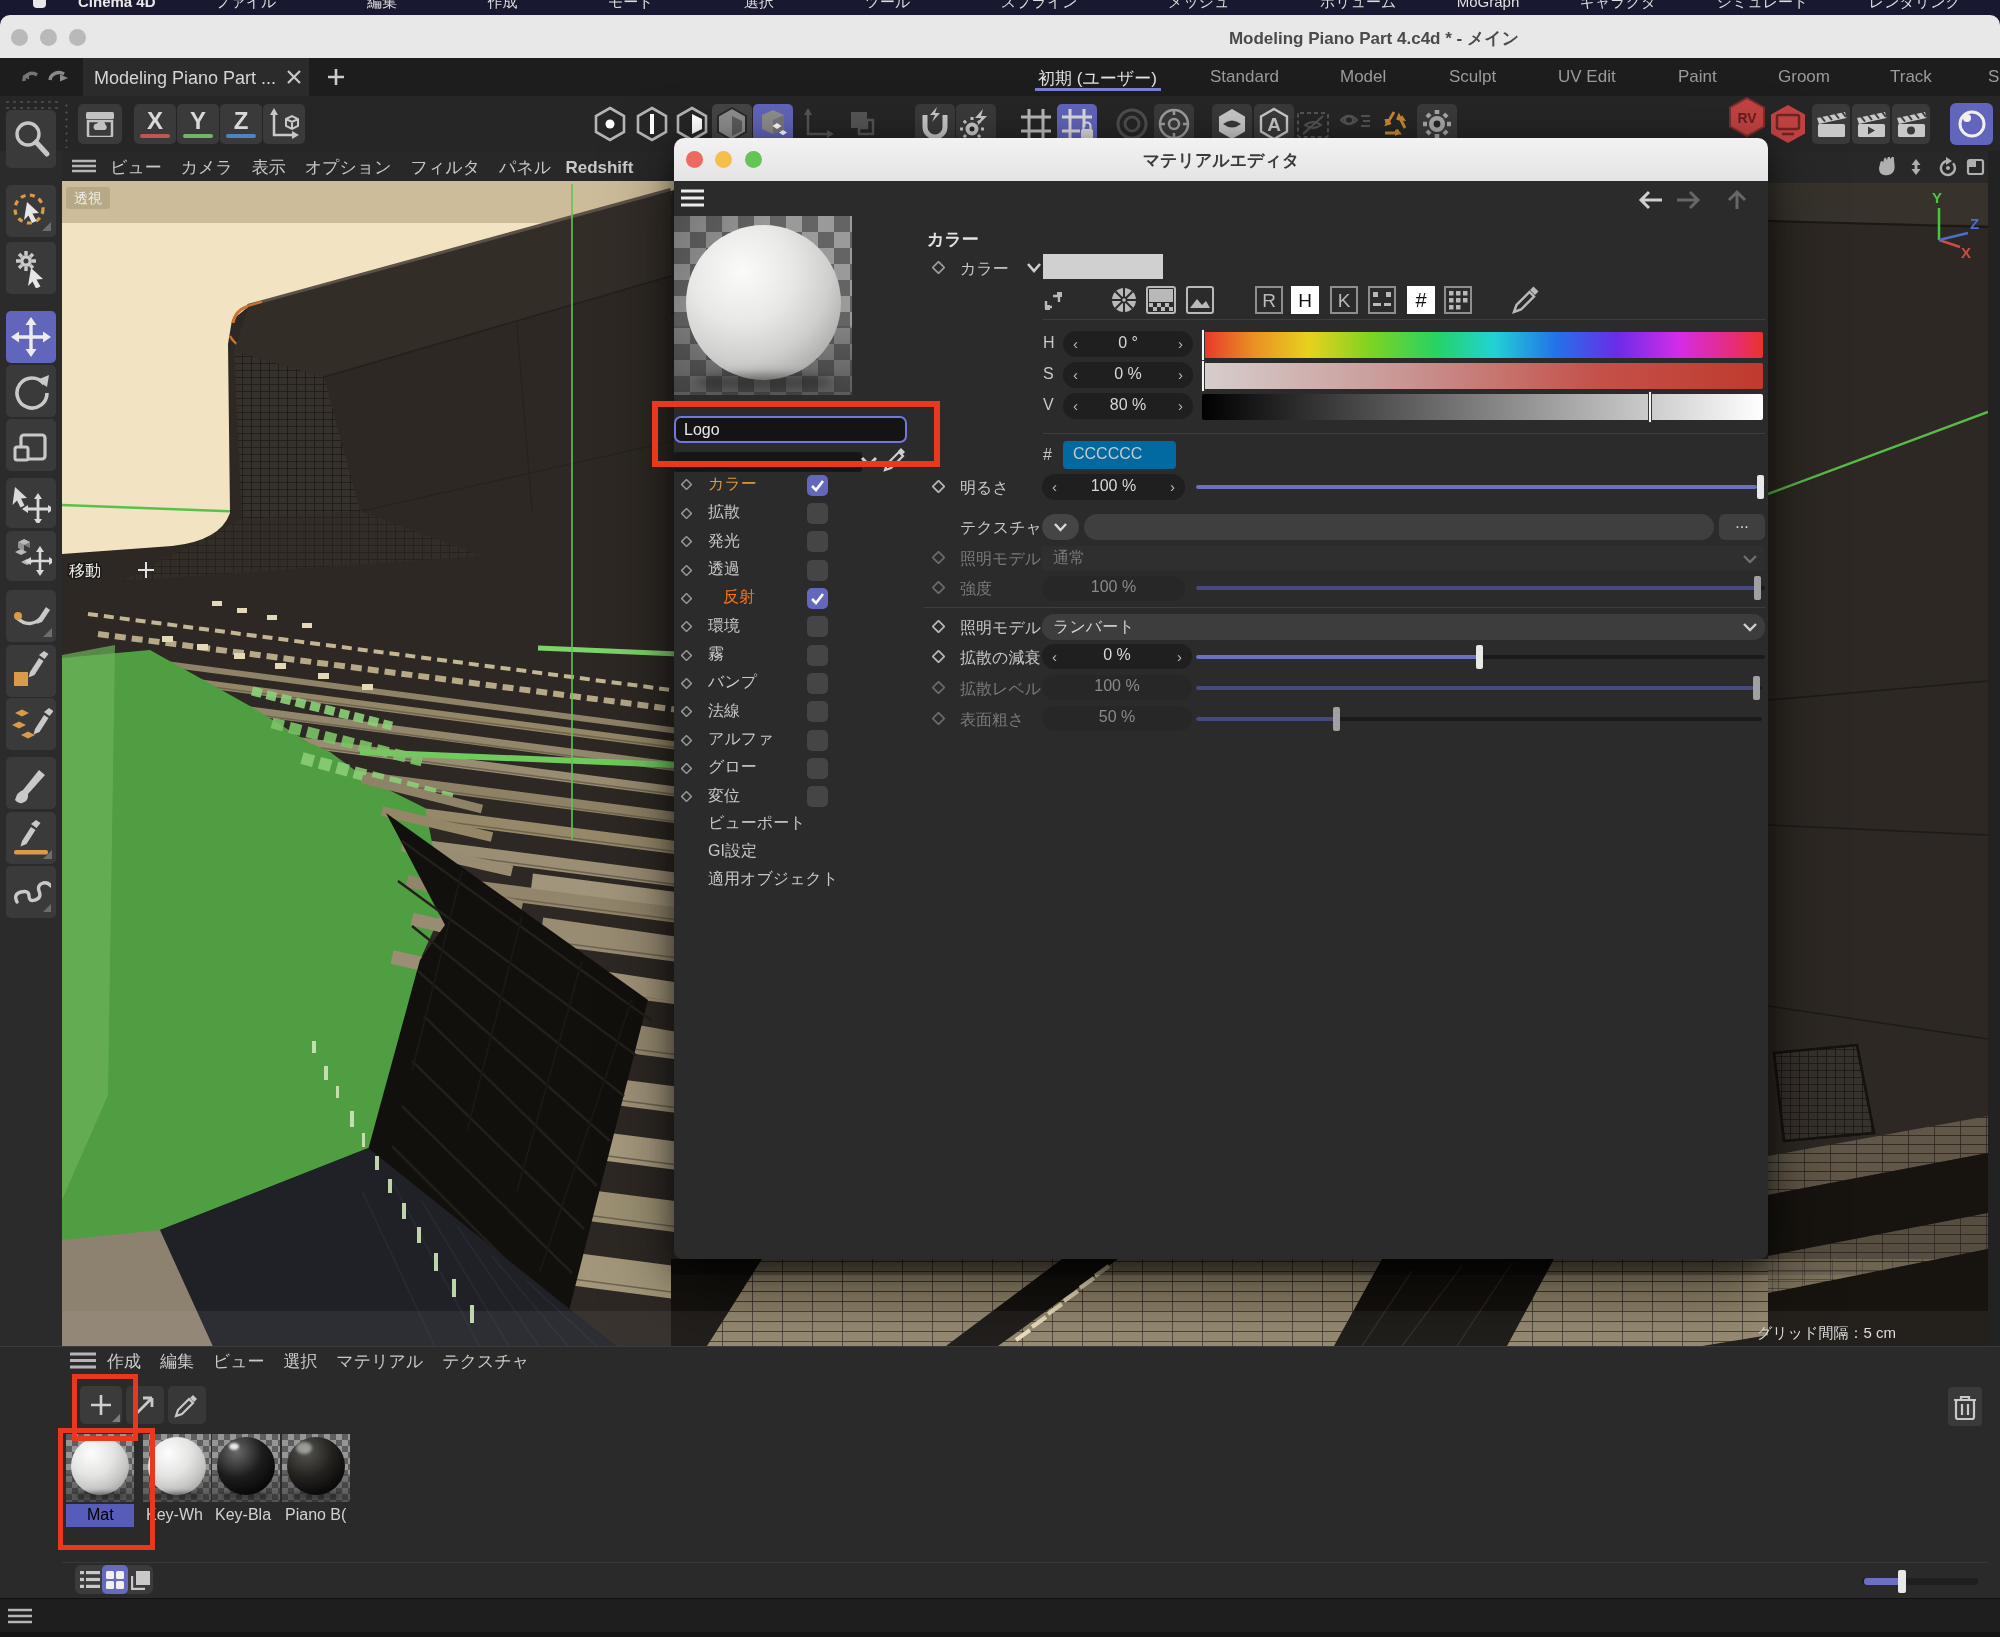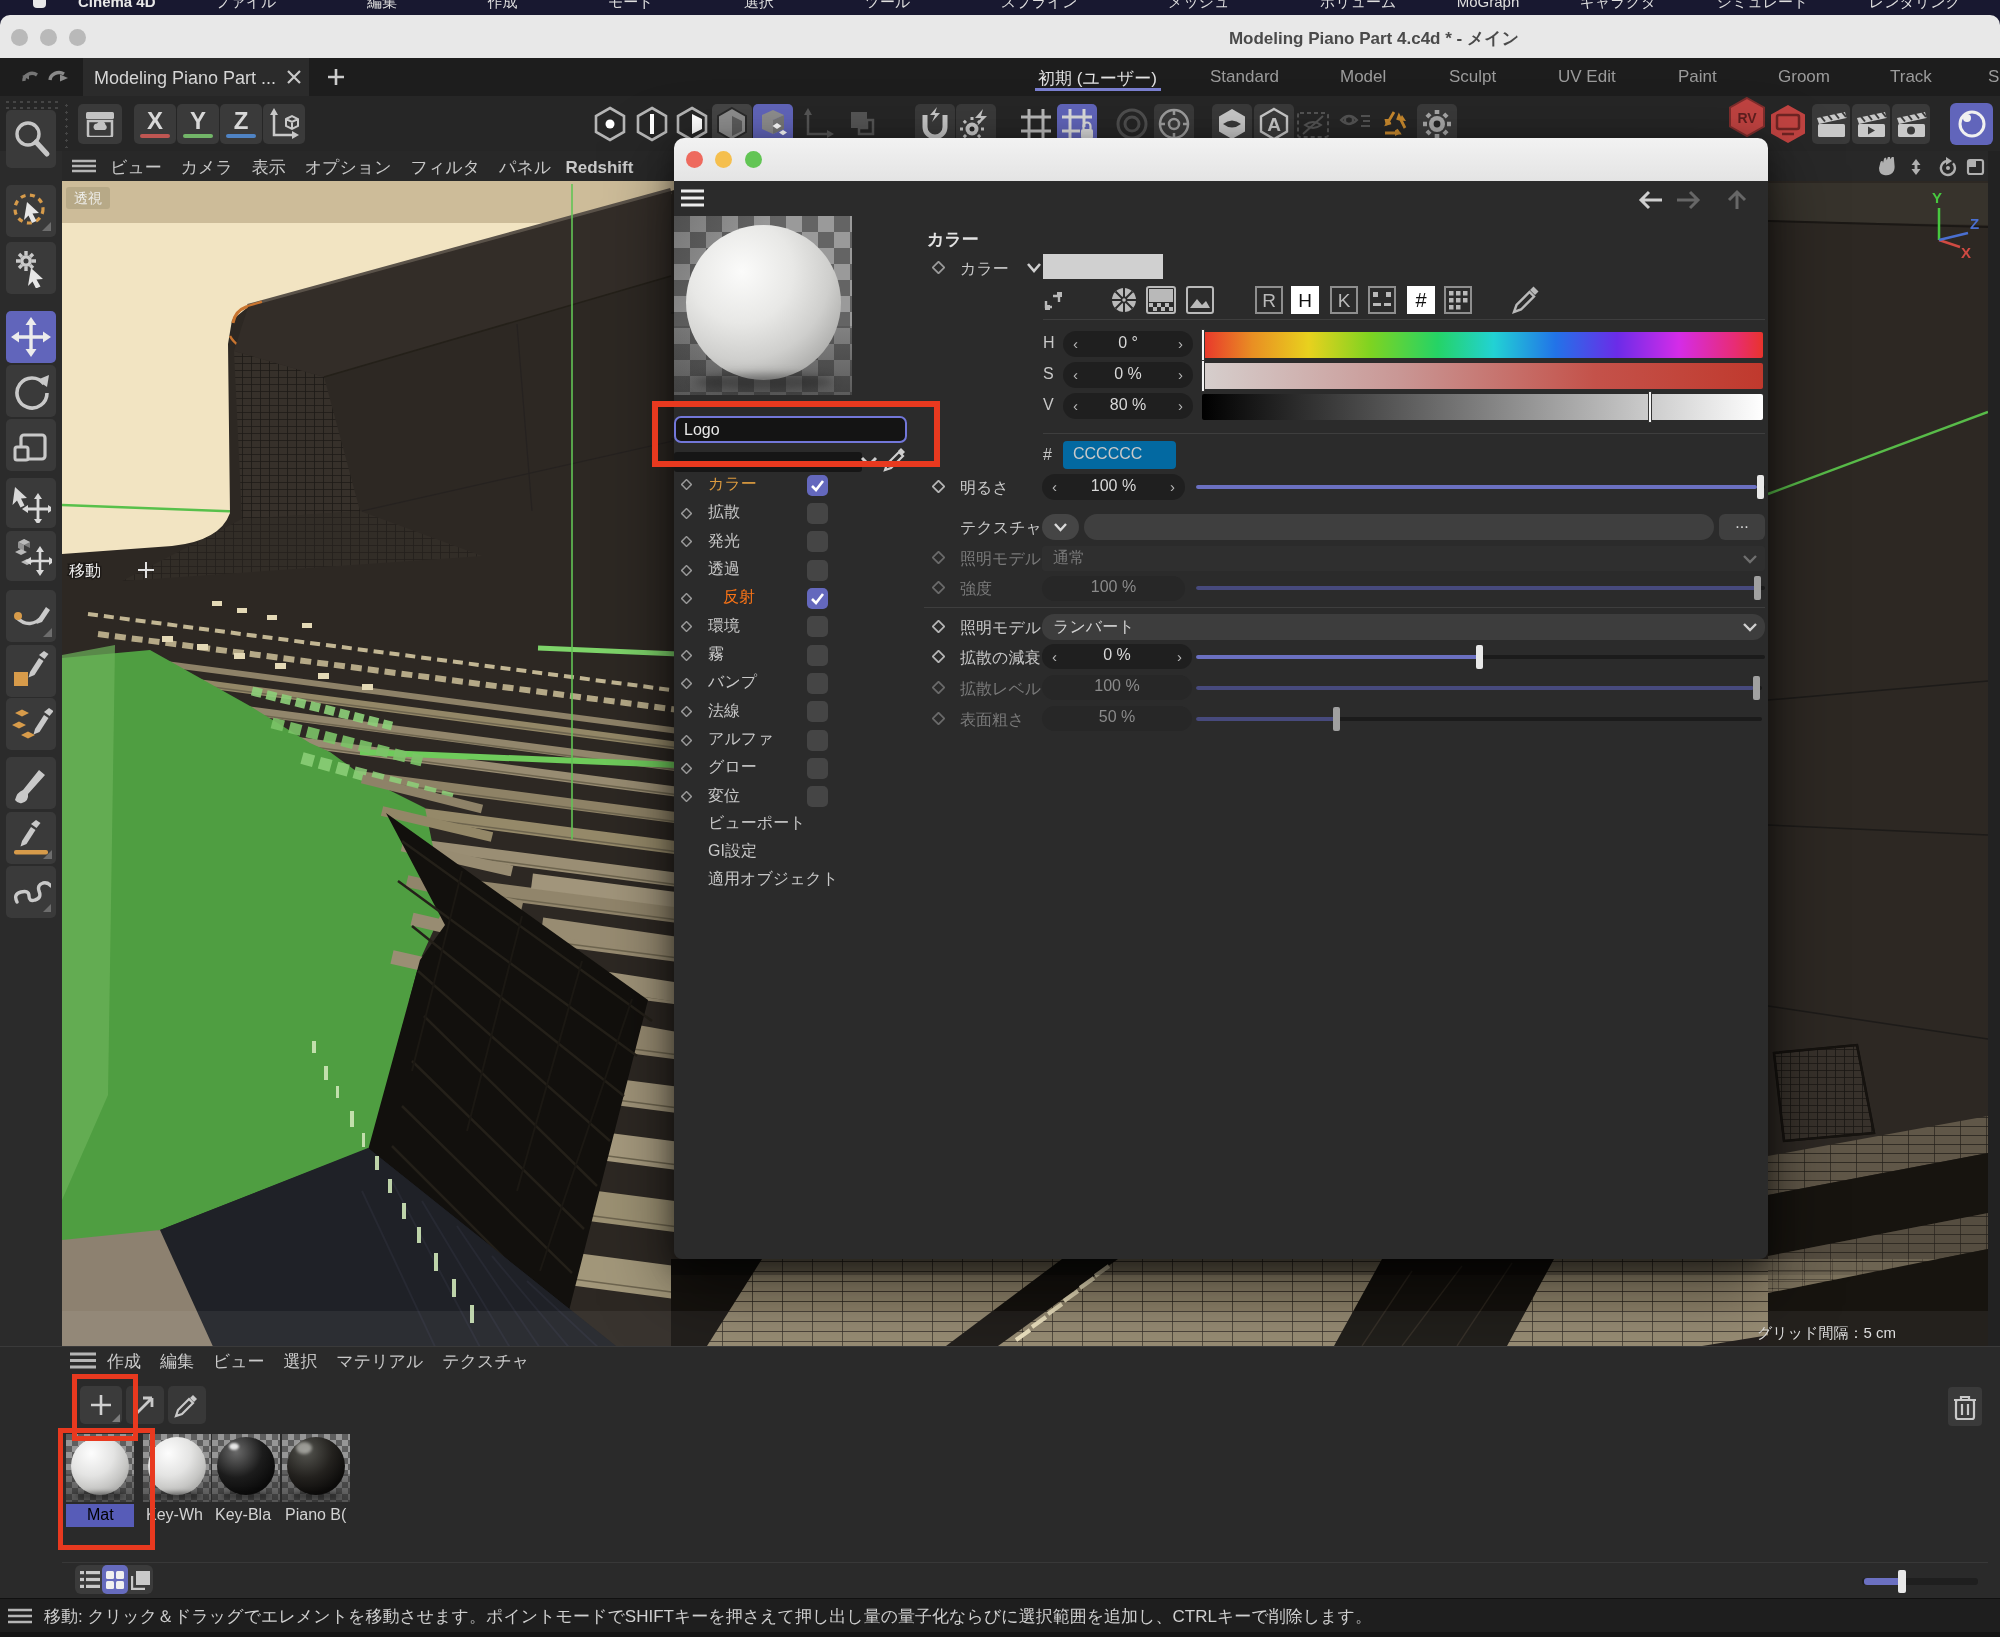--- a/index.html
+++ b/index.html
@@ -581,20 +581,21 @@
 </svg>
 </div>
 <div class="a" style="left:1988px;top:151px;width:12px;height:1195px;background:#222"></div>
 
 <div class="a" style="left:674px;top:138px;width:1094px;height:1121px;border-radius:10px;box-shadow:0 25px 70px rgba(0,0,0,0.55),0 8px 25px rgba(0,0,0,0.4)">
 </div>
 <div class="a" style="left:674px;top:138px;width:1094px;height:43px;background:linear-gradient(#f2f2f2,#e4e4e4);border-radius:10px 10px 0 0;border-bottom:1px solid #c8c8c8">
  <div class="a" style="left:12px;top:13px;width:17px;height:17px;border-radius:50%;background:#ee6a5e"></div>
  <div class="a" style="left:41px;top:13px;width:17px;height:17px;border-radius:50%;background:#f5bf4e"></div>
  <div class="a" style="left:71px;top:13px;width:17px;height:17px;border-radius:50%;background:#62c554"></div>
+ <div class="t a" style="left:0;top:11px;width:1094px;text-align:center;font-size:17px;font-weight:bold;color:#3a3a3a">マテリアルエディタ</div>
 </div>
 <div class="a" style="left:674px;top:181px;width:1094px;height:1078px;background:#2b2b2b;border-radius:0 0 8px 8px;overflow:hidden">
  <svg class="a" style="left:7px;top:8px" width="23" height="18" viewBox="0 0 23 18">
       <path d="M0 2 H23 M0 9 H23 M0 16 H23" stroke="#ececec" stroke-width="3"></path>
     </svg>
  <svg class="a" style="left:962px;top:7px" width="30" height="24" viewBox="0 0 30 24">
       <path d="M26 12 H6 M13 4 l-8 8 8 8" fill="none" stroke="#cfcfcf" stroke-width="3"></path>
     </svg>
  <svg class="a" style="left:999px;top:7px" width="30" height="24" viewBox="0 0 30 24">
       <path d="M4 12 H24 M17 4 l8 8 -8 8" fill="none" stroke="#676767" stroke-width="3"></path>
@@ -990,19 +991,18 @@
   </div>
 
 <div class="a" style="left:1862px;top:1578px;width:116px;height:7px;background:#1f1f1f;border-radius:3px"></div>
 <div class="a" style="left:1864px;top:1578px;width:40px;height:7px;background:#6b70c1;border-radius:3px"></div>
 <div class="a" style="left:1898px;top:1570px;width:8px;height:23px;background:#e8e8e8;border-radius:2px"></div>
 
 <div class="a" style="left:0;top:1598px;width:2000px;height:34px;background:#1e1e1e;border-top:1px solid #111;box-sizing:border-box;overflow:hidden">
  <svg class="a" style="left:8px;top:9px" width="24" height="16" viewBox="0 0 24 16">
       <path d="M0 2 H24 M0 8 H24 M0 14 H24" stroke="#b5b5b5" stroke-width="2.6"></path>
     </svg>
- <div class="t a" style="left:44px;top:6px;font-size:17px;color:#cfcfcf">移動: クリック＆ドラッグでエレメントを移動させます。ポイントモードでSHIFTキーを押さえて押し出し量の量子化ならびに選択範囲を追加し、CTRLキーで削除します。</div>
 </div>
 <div class="a" style="left:0;top:1632px;width:2000px;height:5px;background:#151515"></div>
 
 <div class="a" style="left:652px;top:401px;width:276px;height:54px;border:6px solid #e8391f"></div>
 <div class="a" style="left:72px;top:1374px;width:56px;height:57px;border:5px solid #e8391f"></div>
 <div class="a" style="left:58px;top:1428px;width:87px;height:112px;border:5px solid #e8391f"></div>
 
 </body></html>

